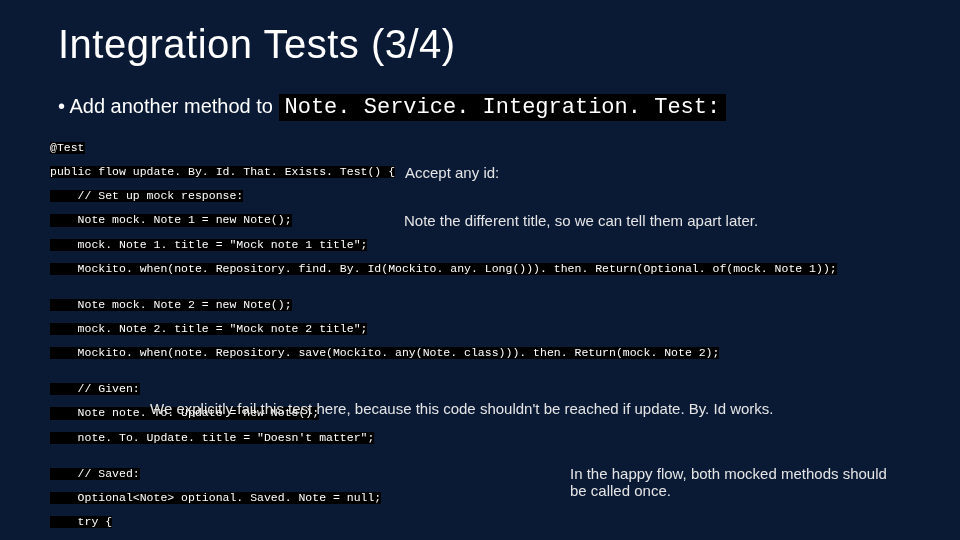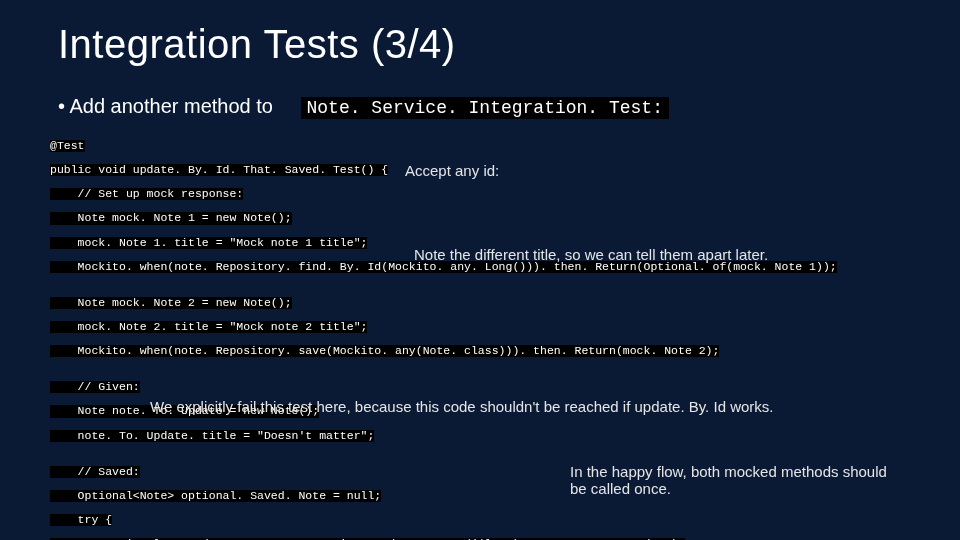--- a/index.html
+++ b/index.html
@@ -31,22 +31,21 @@
     padding-left: 8px;
   }
   .bullet-row::before {
     content: "• ";
   }
   .mono-inline {
     font-family: "Consolas", "Courier New", monospace;
     background: #000;
     color: #fff;
     padding: 1px 6px;
-    font-size: 18px;
-    margin-left: 22px;
+    font-size: 22px;
   }
   .code-area {
     position: relative;
     font-family: "Consolas", "Courier New", monospace;
     font-size: 11.5px;
     line-height: 1.05;
     white-space: pre;
   }
   .hl {
     background: #000;
@@ -72,21 +71,21 @@
 <div class="slide">
 
   <h1 class="title">Integration Tests (3/4)</h1>
 
   <div class="bullet-row">
     <span>Add another method to </span><span class="mono-inline">Note. Service. Integration. Test:</span>
   </div>
 
   <div class="code-area">
 <span class="code-line"><span class="hl">@Test</span></span>
-<span class="code-line"><span class="hl">public void update. By. Id. That. Saved. Test() {</span></span>
+<span class="code-line"><span class="hl">public flow update. By. Id. That. Exists. Test() {</span></span>
 <span class="code-line"><span class="hl">    // Set up mock response:</span></span>
 <span class="code-line"><span class="hl">    Note mock. Note 1 = new Note();</span></span>
 <span class="code-line"><span class="hl">    mock. Note 1. title = "Mock note 1 title";</span></span>
 <span class="code-line"><span class="hl">    Mockito. when(note. Repository. find. By. Id(Mockito. any. Long())). then. Return(Optional. of(mock. Note 1));</span></span>
 <span class="code-line"></span>
 <span class="code-line"><span class="hl">    Note mock. Note 2 = new Note();</span></span>
 <span class="code-line"><span class="hl">    mock. Note 2. title = "Mock note 2 title";</span></span>
 <span class="code-line"><span class="hl">    Mockito. when(note. Repository. save(Mockito. any(Note. class))). then. Return(mock. Note 2);</span></span>
 <span class="code-line"></span>
 <span class="code-line"><span class="hl">    // Given:</span></span>
@@ -106,18 +105,18 @@
 
 
 
 
 
 
 
 
 
     <div class="annot small" style="left:355px; top:34px;">Accept any id:</div>
-    <div class="annot small" style="left:364px; top:82px; width:520px;margin-top:36px;">Note the different title, so we can tell them apart later.</div>
+    <div class="annot small" style="left:354px; top:82px; width:520px;">Note the different title, so we can tell them apart later.</div>
     <div class="annot small" style="left:100px; top:270px; width:800px;">We explicitly fail this test here, because this code shouldn't be reached if update. By. Id works.</div>
     <div class="annot small" style="left:520px; top:335px; width:330px;">In the happy flow, both mocked methods should be called once.</div>
   </div>
 
 </div>
 
 </body></html>

